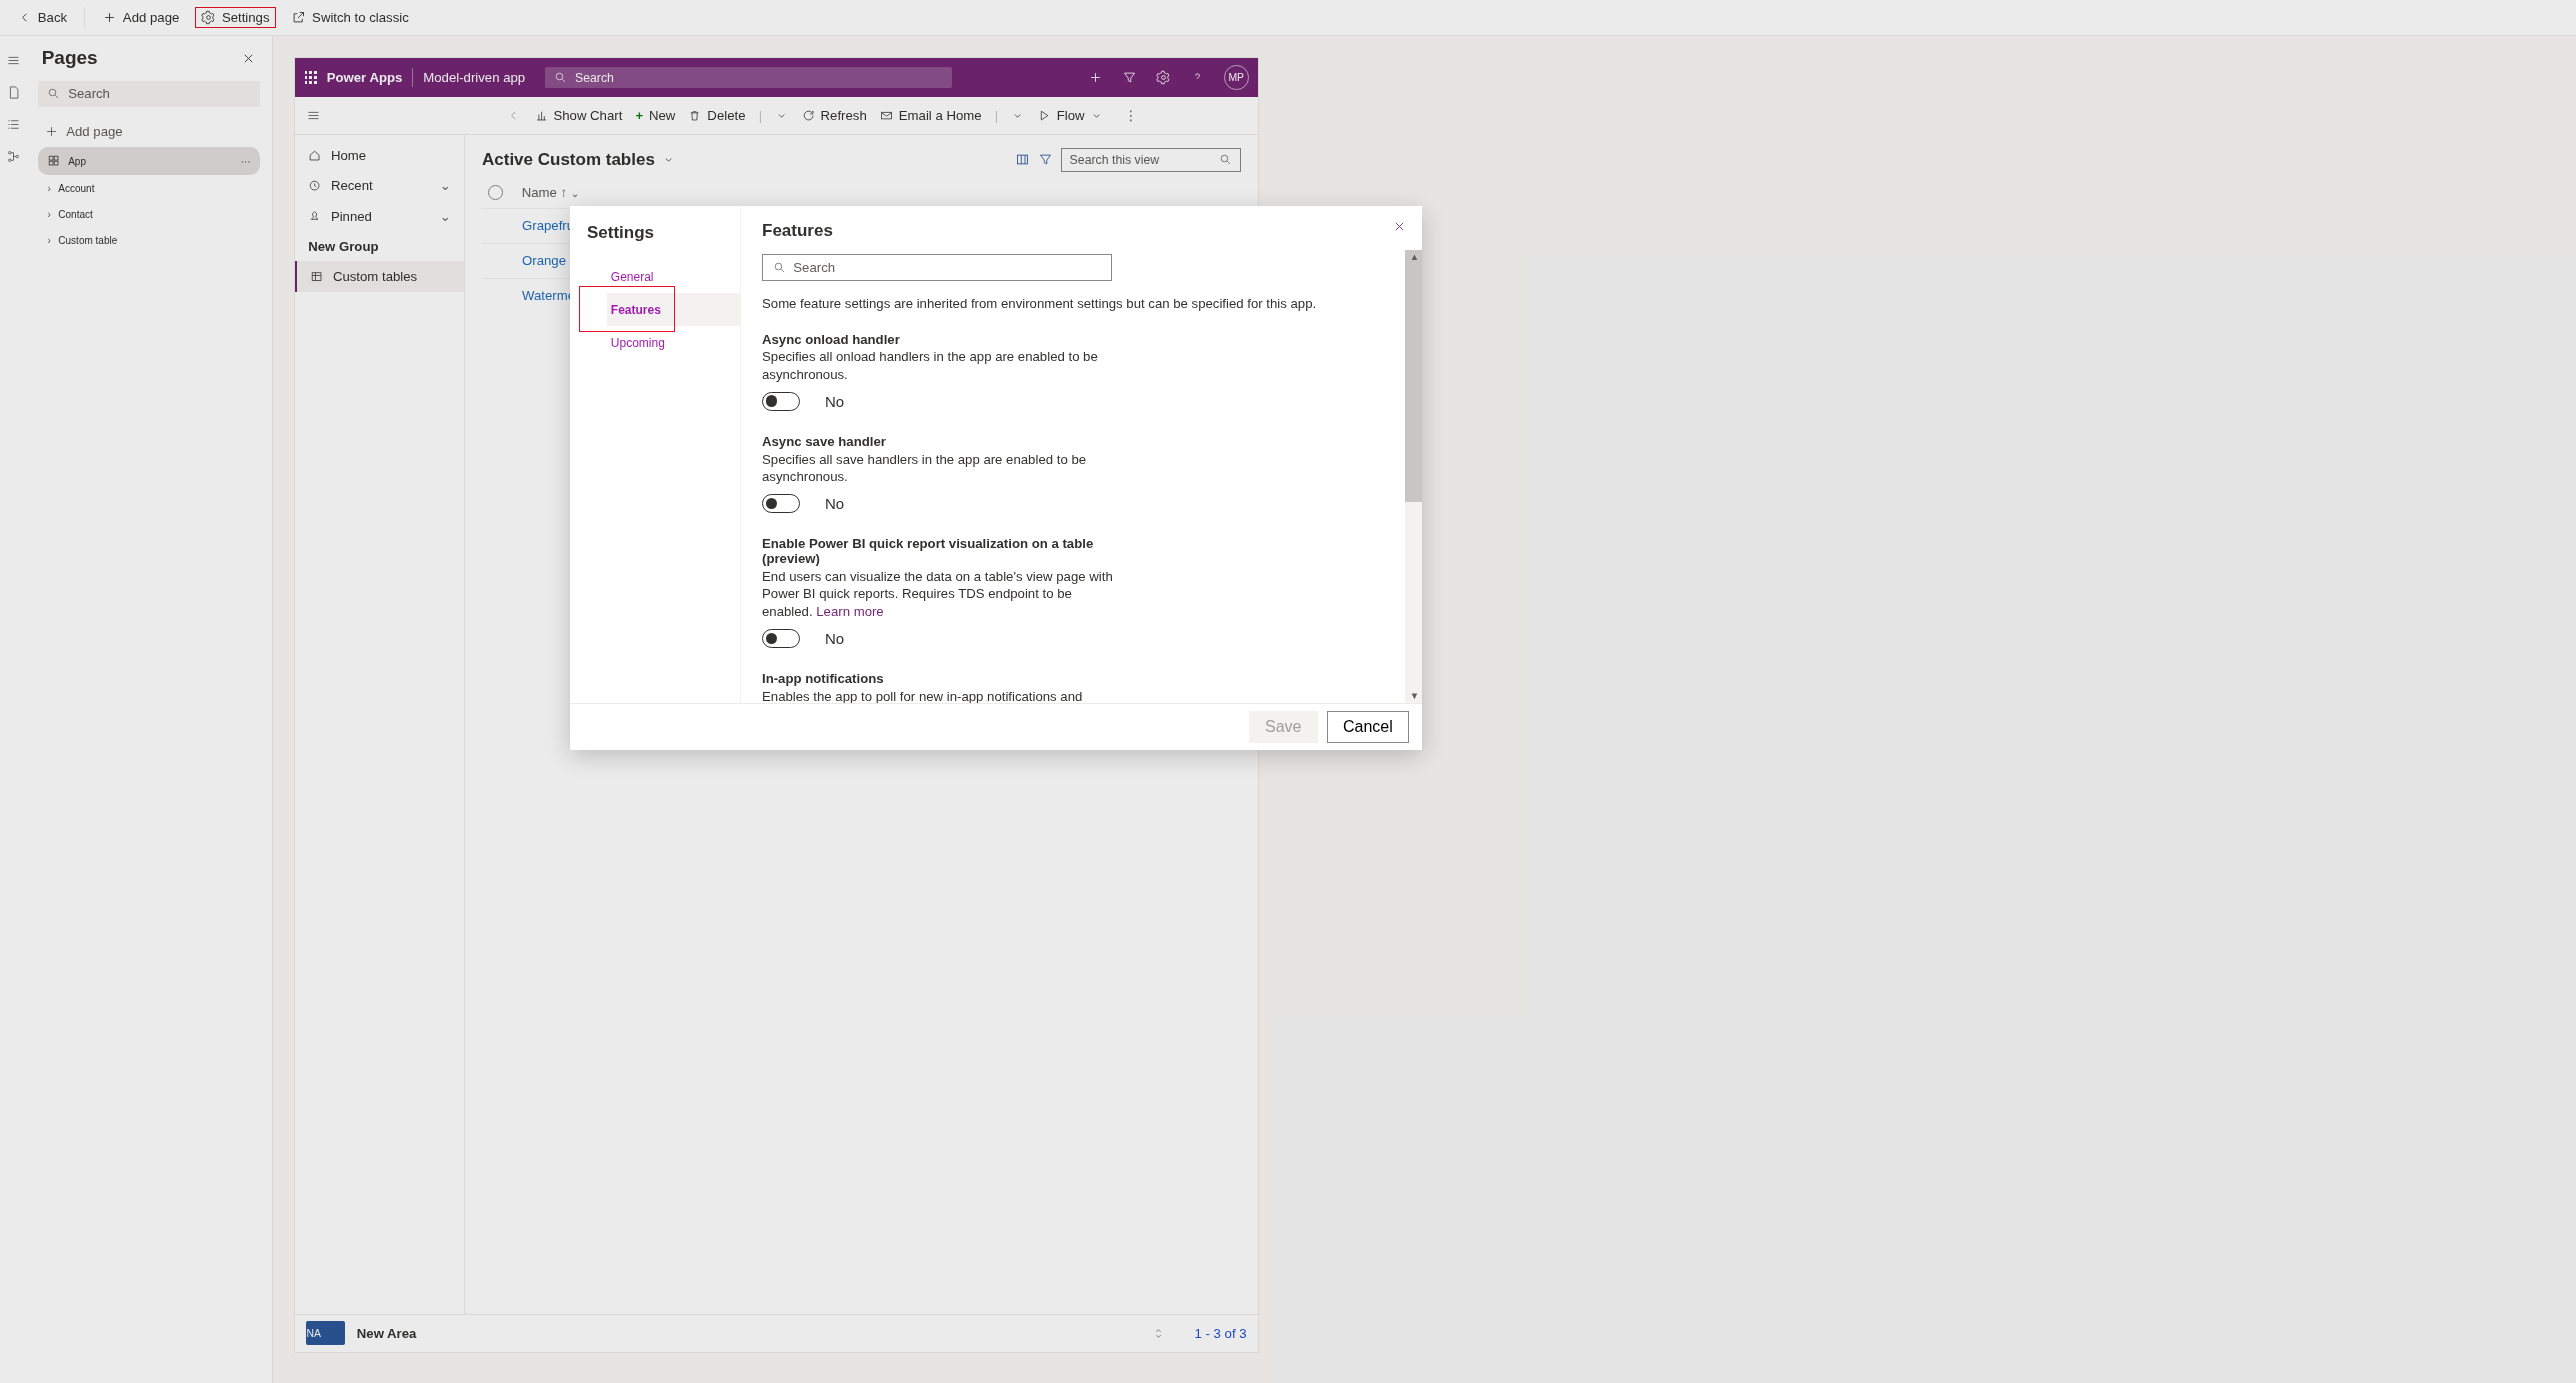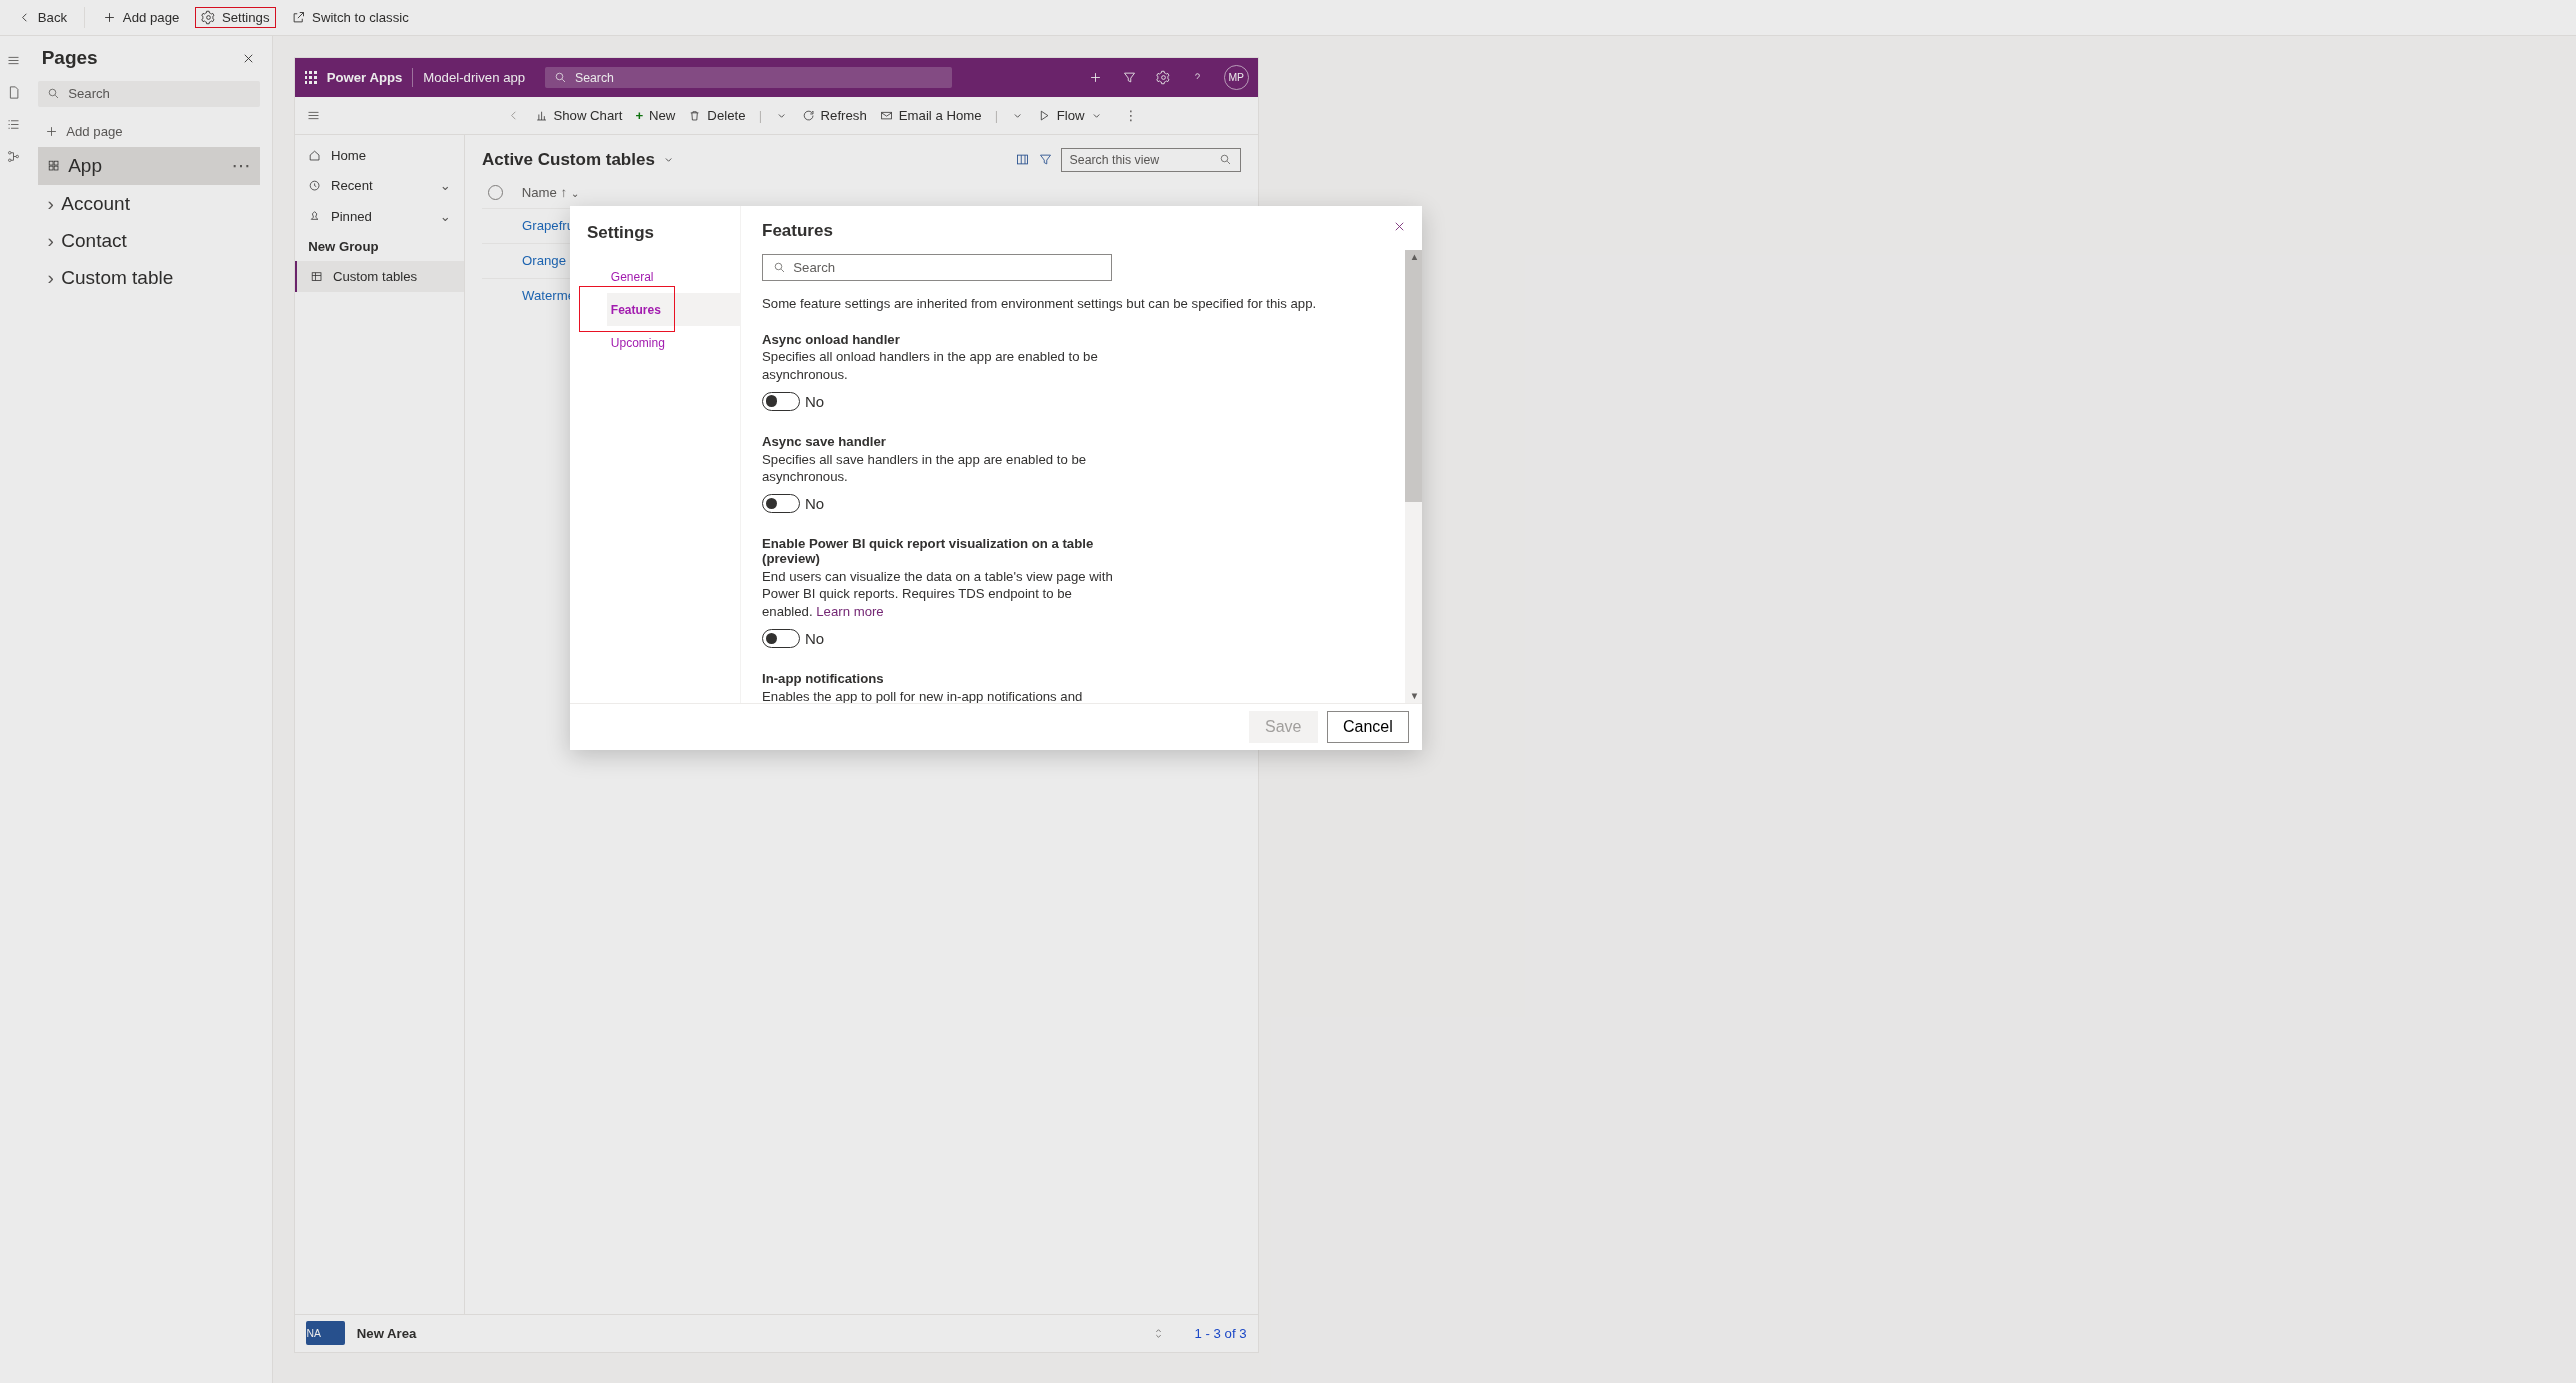--- a/index.html
+++ b/index.html
@@ -16,21 +16,21 @@
 .red-box { border: 1.9px solid #e81123; padding: 1.9px 5.7px; }
 
 
 .icon-rail { position: absolute; left: 0; top: 36px; bottom: 0; width: 26.5px; display: flex; flex-direction: column; align-items: center; padding-top: 17px; gap: 17px; color: #605e5c; }
 
 
 .pages-panel { position: absolute; left: 26.5px; top: 36px; width: 246px; bottom: 0; border-right: 0.9px solid #edebe9; background: #fff; padding: 11.4px; }
 .pages-head { display: flex; justify-content: space-between; align-items: center; font-size: 19px; font-weight: 600; margin-bottom: 11.4px; padding: 0 3.8px; }
 .pages-search { display: flex; align-items: center; gap: 7.6px; background: #f3f2f1; padding: 5.7px 9.5px; border-radius: 1.9px; color: #605e5c; font-size: 13.2px; margin-bottom: 9.5px; }
 .pages-add { display: flex; align-items: center; gap: 7.6px; padding: 7.6px 5.7px; color: #605e5c; font-size: 13.2px; }
-.page-item { display: flex; align-items: center; gap: 7.6px; padding: 7.6px 9.5px; font-size: 19px; color: #323130; position: relative; }
+.page-item { display: flex; align-items: center; gap: 7.6px; padding: 7.6px 9.5px; font-size: 10px; color: #323130; position: relative; border-radius: 10px; }
 .page-item.active { background: #e1dfdd; }
 .page-item .more { margin-left: auto; color: #605e5c; }
 .page-item .chev { color: #605e5c; }
 
 
 .preview { position: absolute; left: 273px; right: 0; top: 36px; bottom: 0; background: #faf9f8; padding: 21px; }
 .app-frame { max-width: 965px; height: calc(100% - 9.5px); background: #fff; position: relative; border: 0.9px solid #edebe9; overflow: hidden; }
 
 
 .app-hdr { height: 39px; background: #742774; display: flex; align-items: center; color: #fff; padding: 0 9.5px; gap: 10px; font-size: 13.2px; }
@@ -80,21 +80,21 @@
 .sp-nav-item.active { font-weight: 600; background: #f3f2f1; }
 .sp-main { flex: 1; padding: 15px 21px; overflow-y: auto; position: relative; border-left: 0.9px solid #f3f2f1; }
 .sp-main-title { font-size: 17px; font-weight: 600; margin-bottom: 13.2px; }
 .sp-close { position: absolute; right: 11.4px; top: 9.5px; color: #742774; cursor: pointer; font-size: 13.2px; padding: 3.8px; }
 .sp-search { display: flex; align-items: center; gap: 7.6px; border: 0.9px solid #8a8886; padding: 4.7px 9.5px; width: 350px; font-size: 13.2px; color: #605e5c; margin-bottom: 15px; }
 .sp-intro { font-size: 13.2px; color: #323130; margin-bottom: 21px; }
 .feat { margin-bottom: 23px; max-width: 360px; }
 .feat-title { font-weight: 600; font-size: 13.2px; margin-bottom: 1.9px; }
 .feat-desc { font-size: 13.2px; color: #323130; line-height: 1.35; }
 .feat-desc a { color: #742774; text-decoration: none; }
-.toggle-row { display: flex; align-items: center; gap: 5px; margin-top: 7.6px; }
+.toggle-row { display: flex; align-items: center; gap: 25px; margin-top: 7.6px; }
 .toggle { width: 38px; height: 19px; border: 0.9px solid #323130; border-radius: 9.5px; position: relative; }
 .toggle::after { content: ""; position: absolute; left: 2.8px; top: 2.8px; width: 11.4px; height: 11.4px; background: #323130; border-radius: 50%; }
 .scroll-ind { position: absolute; right: 0; top: 44px; bottom: 0; width: 17px; background: #f3f2f1; }
 .scroll-thumb { position: absolute; right: 0; top: 44px; width: 17px; height: 252px; background: #c8c6c4; }
 .scroll-arrow { position: absolute; right: 2.8px; font-size: 9.5px; color: #605e5c; }
 
 .sp-footer { height: 47px; border-top: 0.9px solid #edebe9; display: flex; align-items: center; justify-content: flex-end; gap: 9.5px; padding: 0 13.2px; }
 .btn { padding: 5.7px 15px; font-size: 16px; border: 0.9px solid #8a8886; background: #fff; cursor: pointer; }
 .btn.disabled { background: #f3f2f1; color: #a19f9d; border-color: #f3f2f1; cursor: default; }
 

